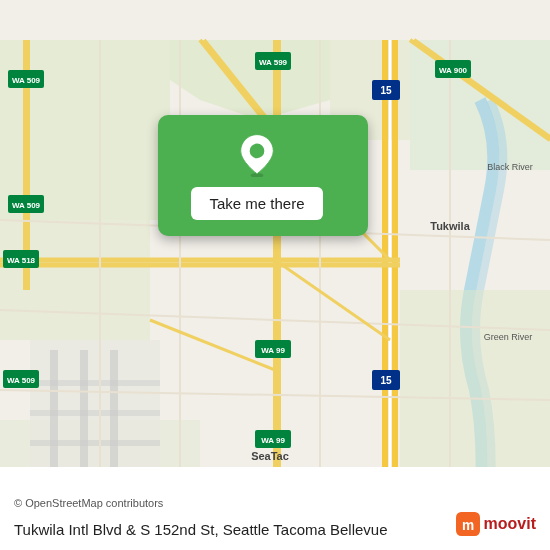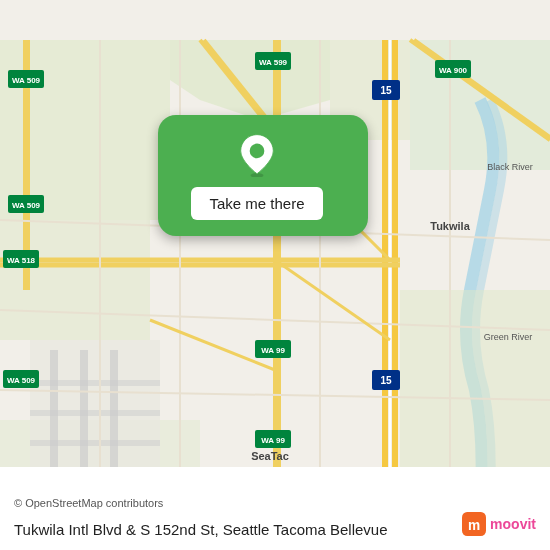--- a/index.html
+++ b/index.html
@@ -60,38 +60,38 @@
     #moovit-logo {
       position: absolute;
       bottom: 14px;
       right: 14px;
       display: flex;
       align-items: center;
       gap: 4px;
     }
 
     #moovit-text {
-      font-size: 14px;
+      font-size: 16px;
       font-weight: bold;
-      color: #ec4899;
+      color: #b91c1c;
     }
 
     #moovit-icon {
       width: 24px;
       height: 24px;
     }
 
     
     #popup-card {
       position: absolute;
       top: 115px;
       left: 158px;
       width: 210px;
       background: #4caf50;
-      border-radius: 18px;
+      border-radius: 10px;
       padding: 18px 16px 16px 4px;
       display: flex;
       flex-direction: column;
       align-items: center;
       box-shadow: 0 4px 12px rgba(0,0,0,0.3);
     }
 
     #pin-icon {
       width: 44px;
       height: 44px;

